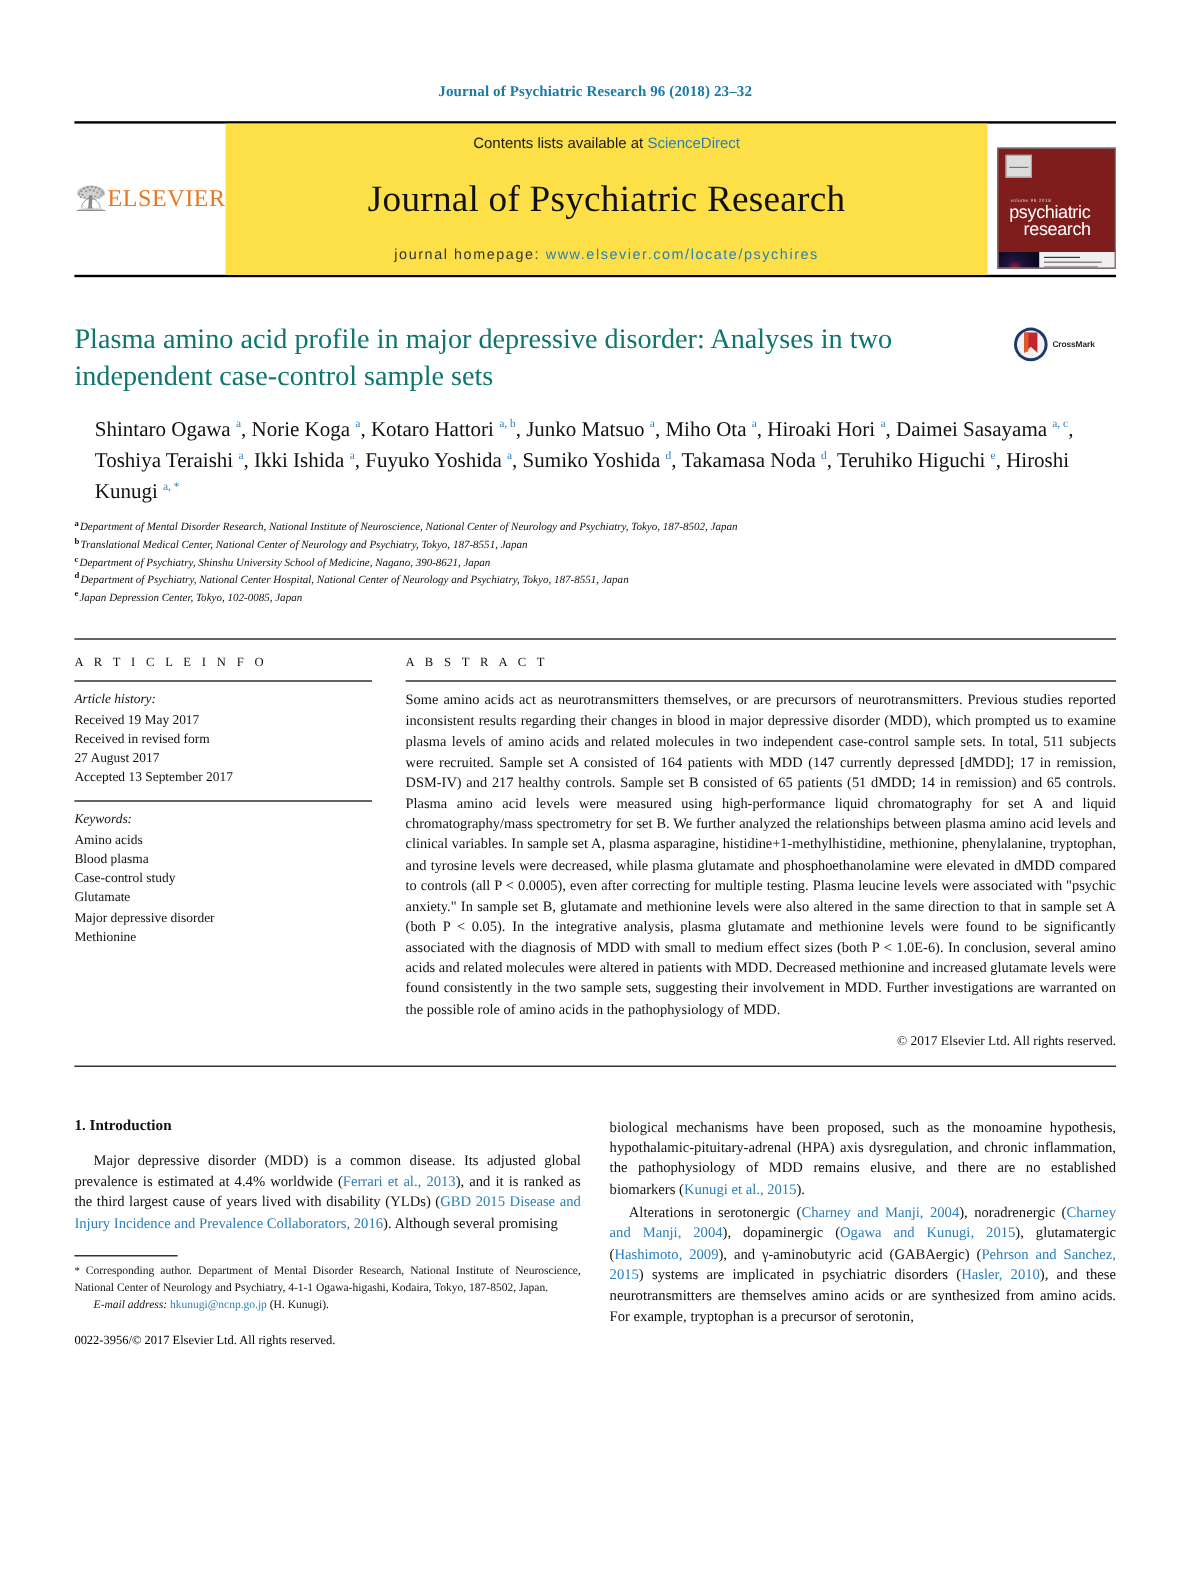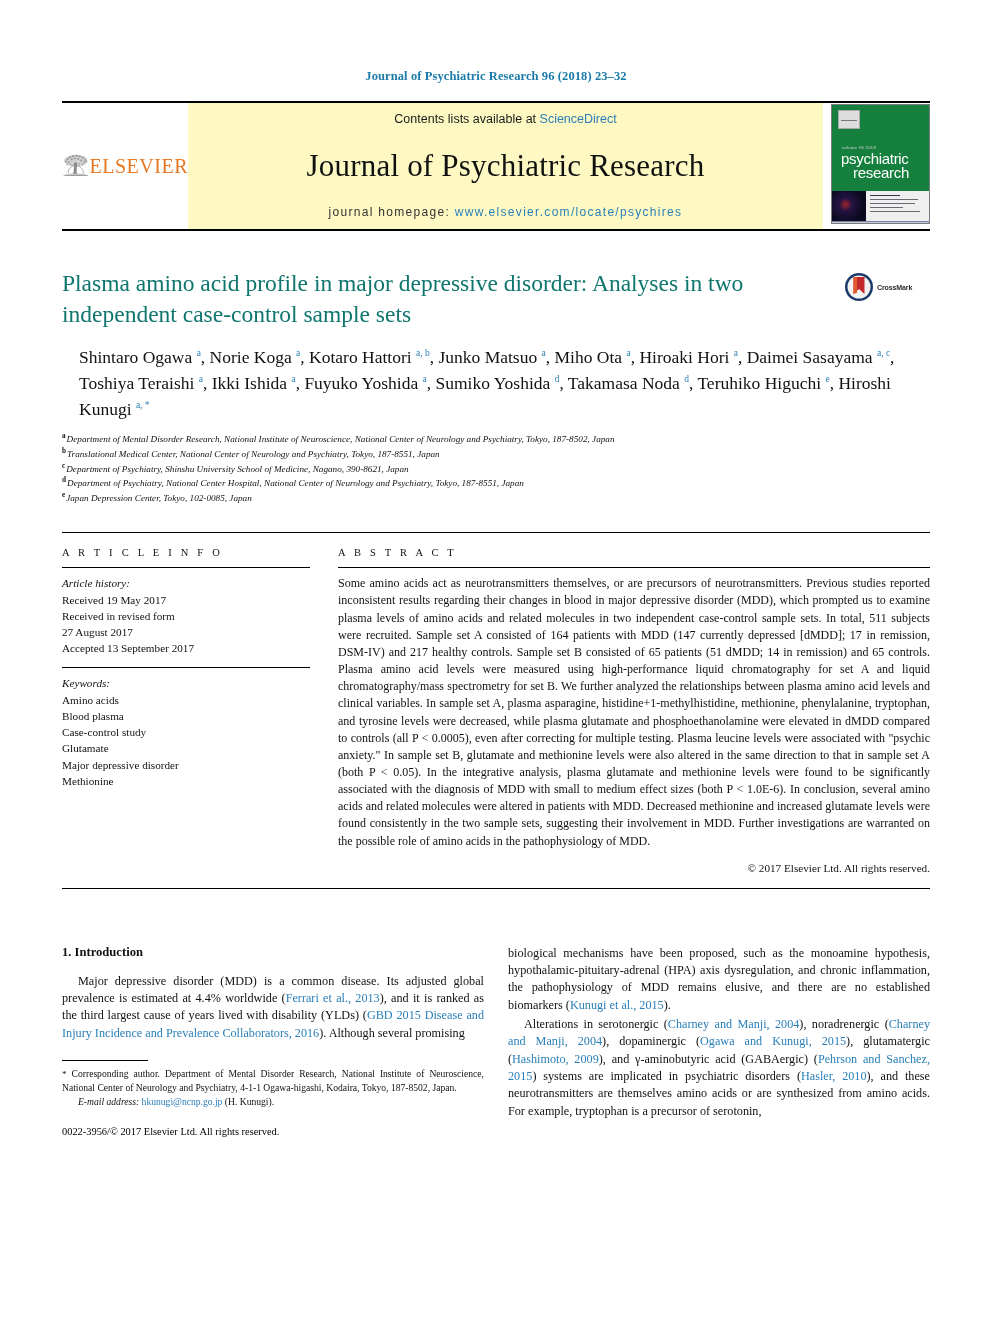--- a/index.html
+++ b/index.html
@@ -56,21 +56,21 @@
   .elsevier-word {
     font-family: "Liberation Serif", serif;
     color: #E87722;
     font-size: 20px;
     letter-spacing: .5px;
     line-height: 1;
     margin-top: 1px;
   }
   .masthead-center {
     flex: 1 1 auto;
-    background: #fef9c3;
+    background: #fde047;
     display: flex;
     flex-direction: column;
     align-items: center;
     justify-content: space-between;
     padding: 9px 0 10px 0;
     box-sizing: border-box;
   }
   .contents-line {
     font-family: "Liberation Sans", sans-serif;
     font-size: 12.5px;
@@ -88,23 +88,23 @@
   .homepage-line {
     font-family: "Liberation Sans", sans-serif;
     font-size: 12px;
     letter-spacing: 1.3px;
     color: #333;
   }
   .homepage-line .url { color: #2a7fb8; }
   .cover-thumb {
     width: 99px;
     flex: 0 0 99px;
-    margin: 1px 0 5px 8px;
+    margin: 20px 0 5px 8px;
     position: relative;
-    background: #15803d;
+    background: #7f1d1d;
     border: 1px solid #7a7a80;
     box-sizing: border-box;
     overflow: hidden;
   }
   .cover-ebox {
     position:absolute; left:6px; top:5px; width:20px; height:17px;
     background:#ddd; border:1px solid #aaa;
   }
   .cover-ebox:after{
     content:""; position:absolute; left:2px; top:9px; right:2px; height:1px; background:#777;
@@ -243,21 +243,21 @@
     font-size: 11.2px;
     color: #111;
   }
   .abstract-bottom-rule {
     border-bottom: 1px solid #000;
     margin-top: 14px;
   }
 
   
   .body-cols {
-    margin-top: 56px;
+    margin-top: 42px;
     display: flex;
     gap: 24px;
   }
   .body-col { flex: 1 1 0; }
   .h2 {
     font-family: "Liberation Serif", serif;
     font-size: 12.6px;
     font-weight: bold;
     margin: 0 0 13px 0;
     color: #111;

